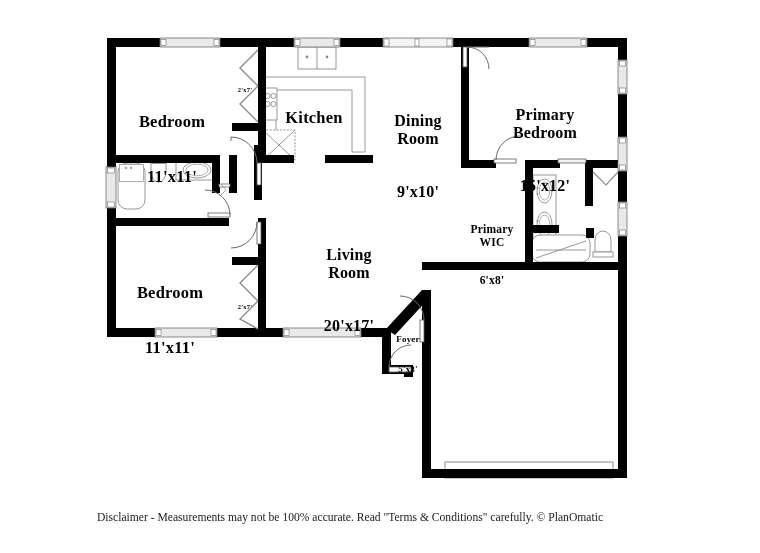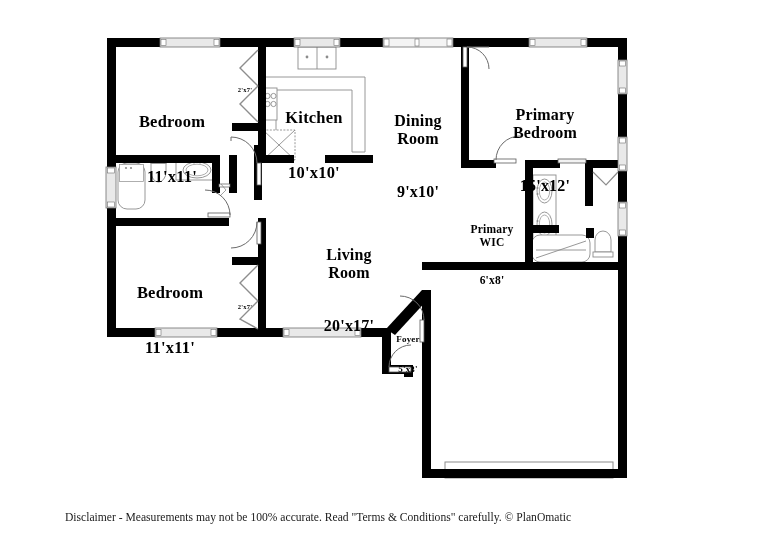--- a/index.html
+++ b/index.html
@@ -46,20 +46,21 @@
   .sz-tiny { font-size: 6.5px; font-weight: bold; }
   .disclaimer {
     position: absolute;
     left: 0;
     top: 511px;
     width: 636px;
     text-align: center;
     font-size: 11.6px;
     color: #1a1a1a;
     font-family: "Liberation Serif", "DejaVu Serif", serif;
+    padding-left: 32px;
   }
 </style>
 </head>
 <body>
 
 <div id="floorplan-root">
 
   <svg id="plan-svg" viewBox="0 0 760 553">
 
     <g stroke="#8c8c8c" fill="#ffffff" stroke-width="0.9">
@@ -312,21 +313,20 @@
     </g>
   </svg>
 
   <div class="room-label sz-lg" style="left:112px; top:76px; width:120px;">
     <span class="nm">Bedroom</span>
     <span class="dim">11'x11'</span>
   </div>
 
   <div class="room-label sz-lg" style="left:268px; top:72px; width:92px;">
     <span class="nm">Kitchen</span>
-    <span class="dim">10'x10'</span>
   </div>
 
   <div class="room-label sz-md" style="left:377px; top:76px; width:82px;">
     <span class="nm">Dining
 Room</span>
     <span class="dim">9'x10'</span>
   </div>
 
   <div class="room-label sz-md" style="left:487px; top:70px; width:116px;">
     <span class="nm">Primary

